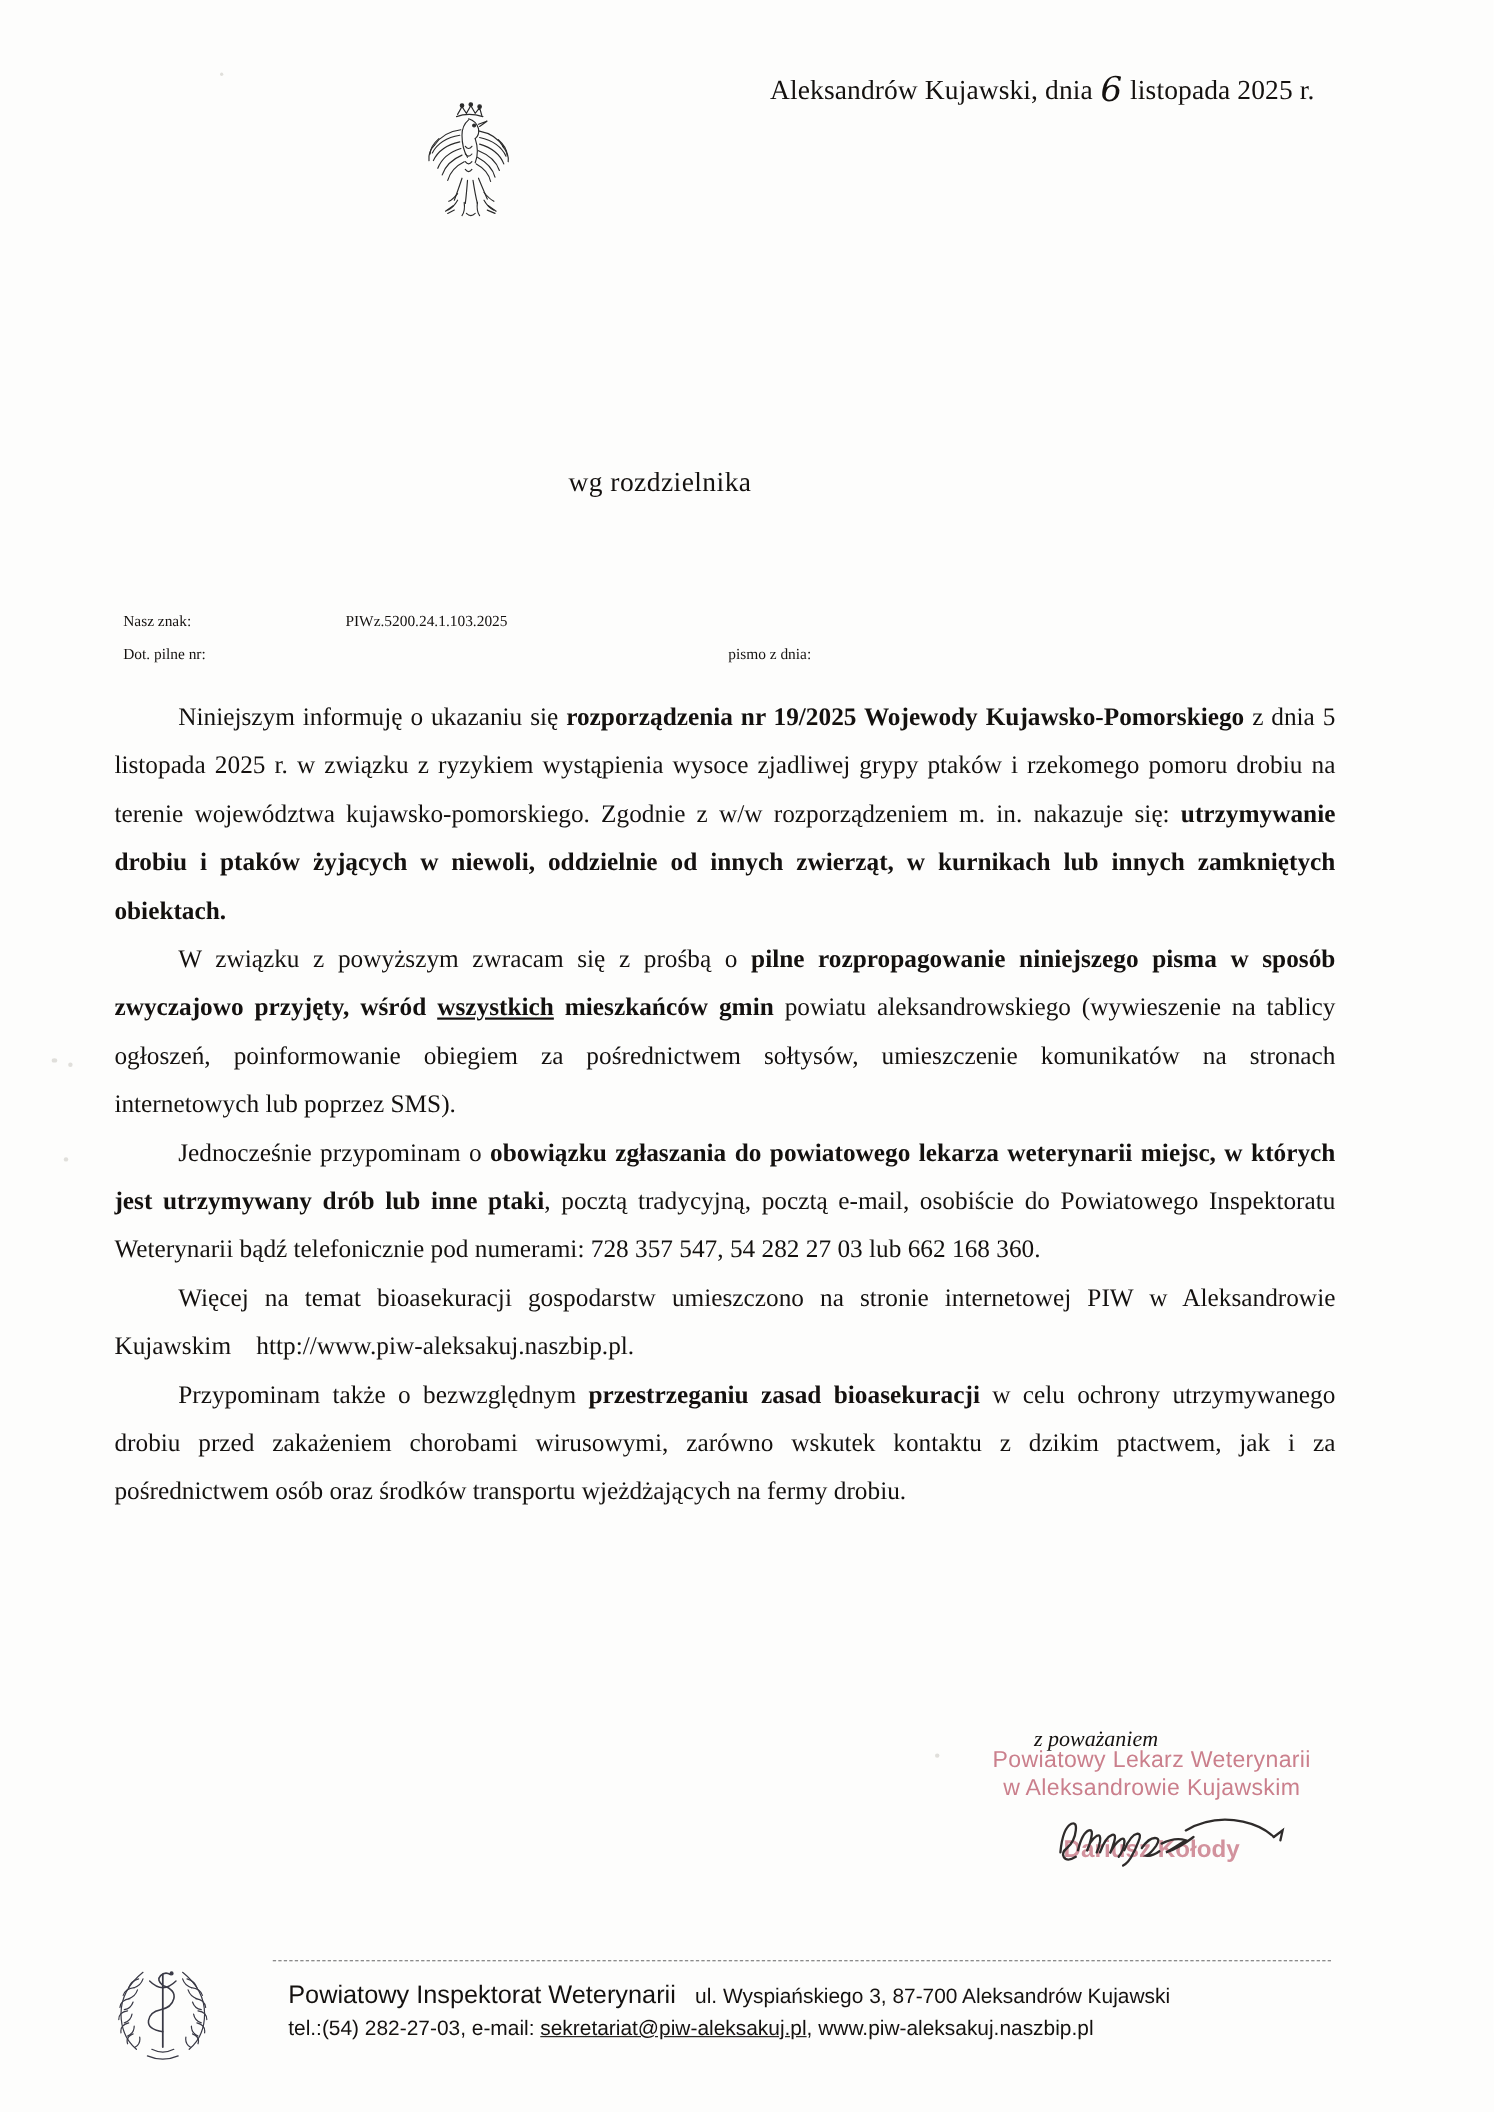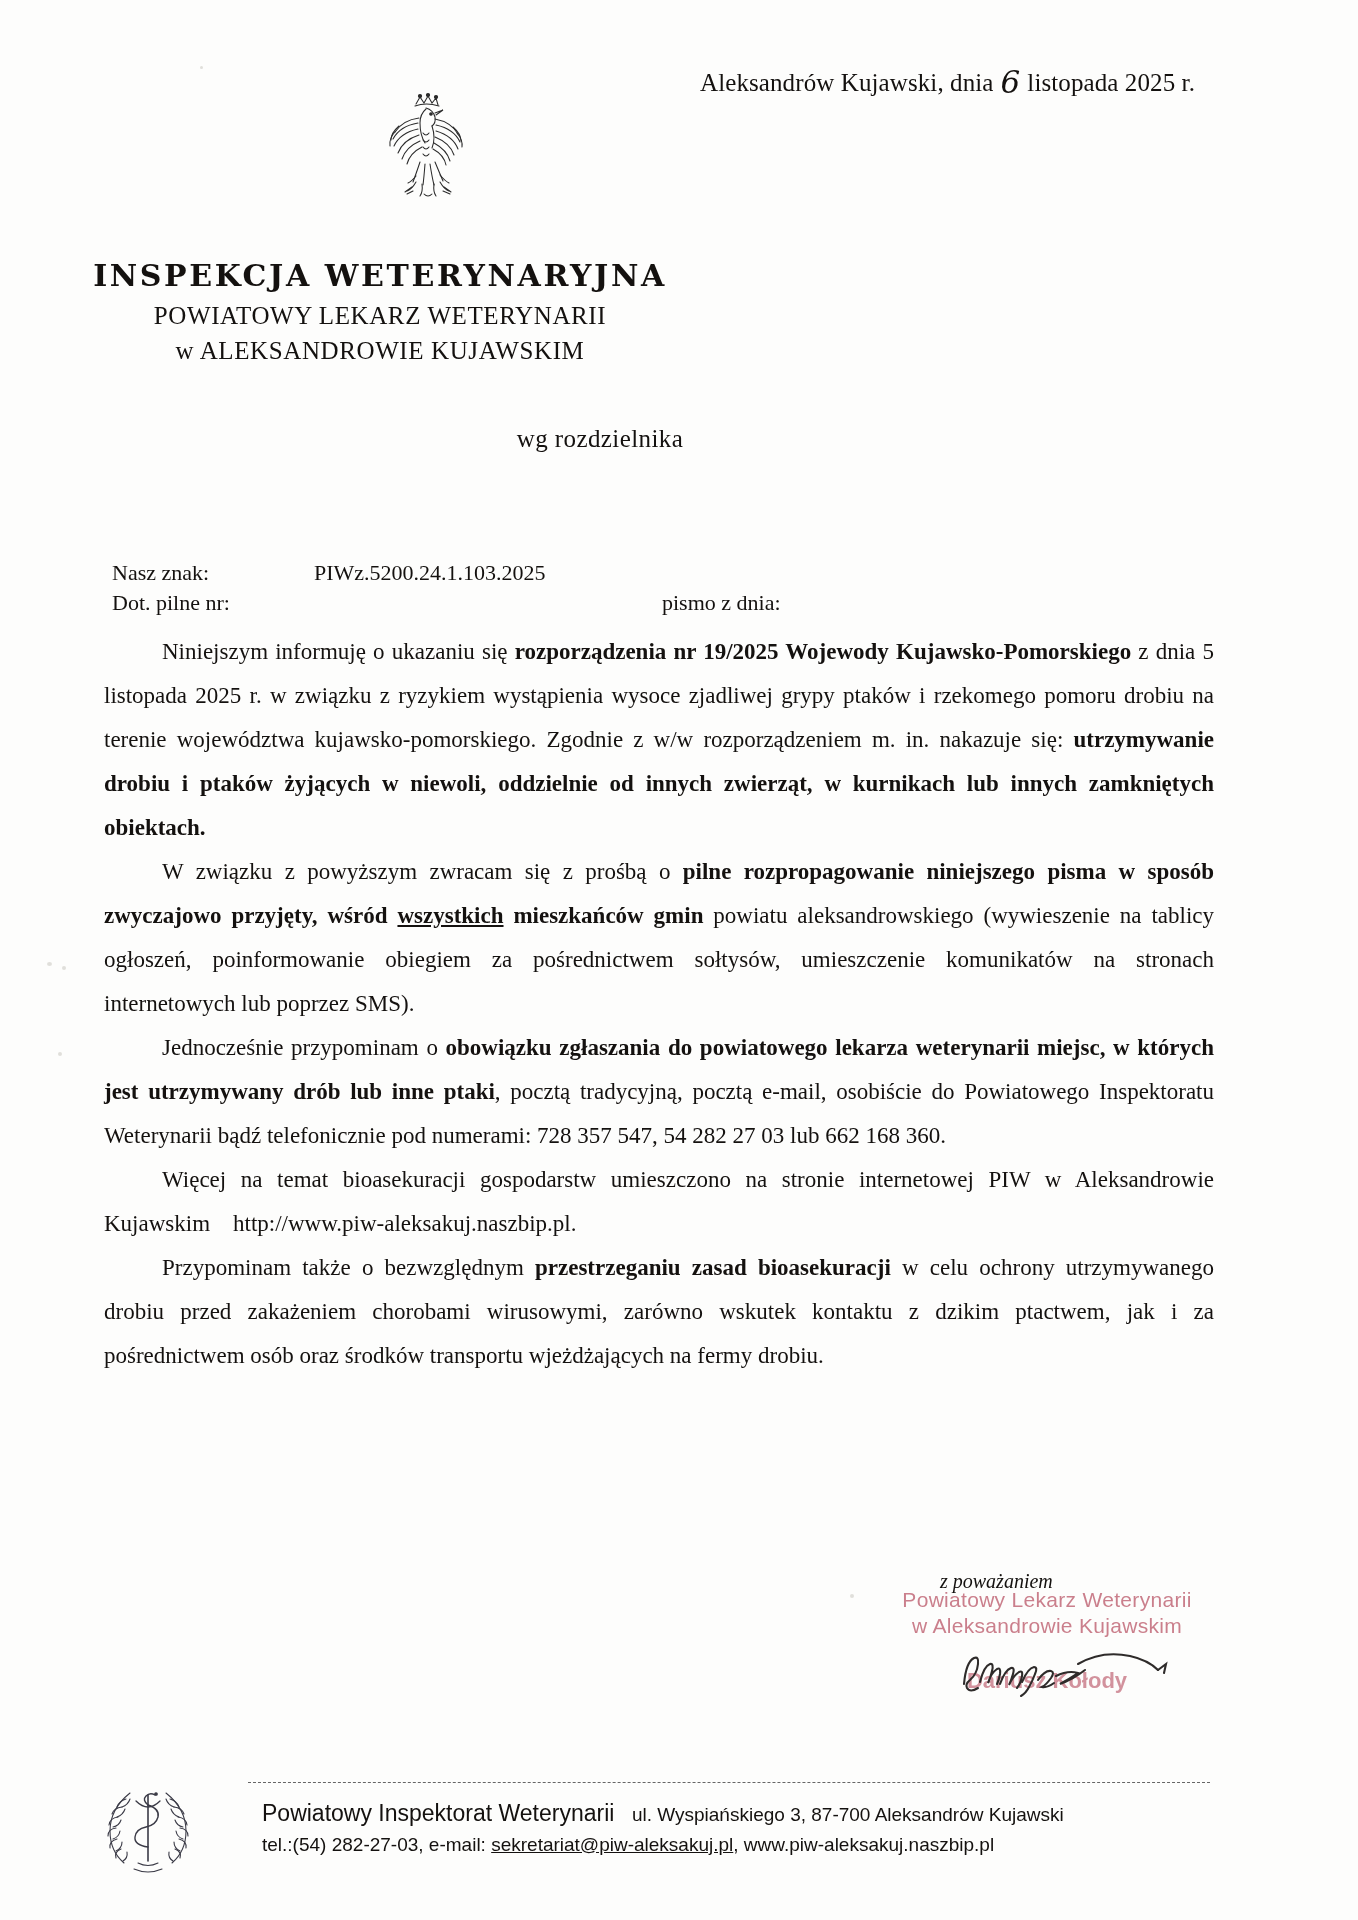--- a/index.html
+++ b/index.html
@@ -88,21 +88,21 @@
     font-weight: normal;
     letter-spacing: .4px;
   }
 
   
   .refblock {
     position: absolute;
     top: 555px;
     left: 112px;
     width: 900px;
-    font-size: 22px;
+    font-size: 14px;
     line-height: 1.62;
   }
   .ref-row { position: relative; height: 30px; }
   .ref-label { position: absolute; left: 0; }
   .ref-value { position: absolute; left: 202px; }
   .ref-right { position: absolute; left: 550px; }
 
   
   .body {
     position: absolute;
@@ -261,25 +261,20 @@
         <path d="M68 94 q4 7 9 9"></path>
         <path d="M72 99 l7 5 M71 103 l7 3"></path>
         <path d="M50 96 q1 8 -2 12 M62 96 q-1 8 2 12"></path>
         <path d="M52 106 q4 4 8 0"></path>
 
         <path d="M51 45 q3 4 6 0 M51 52 q3 4 6 0 M51 59 q3 4 6 0 M51 66 q3 4 6 0"></path>
       </g>
     </svg>
   </div>
 
-  <div class="inst">
-    <div class="inst-l1">INSPEKCJA WETERYNARYJNA</div>
-    <div class="inst-l2">POWIATOWY LEKARZ WETERYNARII</div>
-    <div class="inst-l3">w ALEKSANDROWIE KUJAWSKIM</div>
-  </div>
 
   <div class="addressee">wg rozdzielnika</div>
 
   <div class="refblock">
     <div class="ref-row">
       <span class="ref-label">Nasz znak:</span>
       <span class="ref-value">PIWz.5200.24.1.103.2025</span>
     </div>
     <div class="ref-row">
       <span class="ref-label">Dot. pilne nr:</span>

